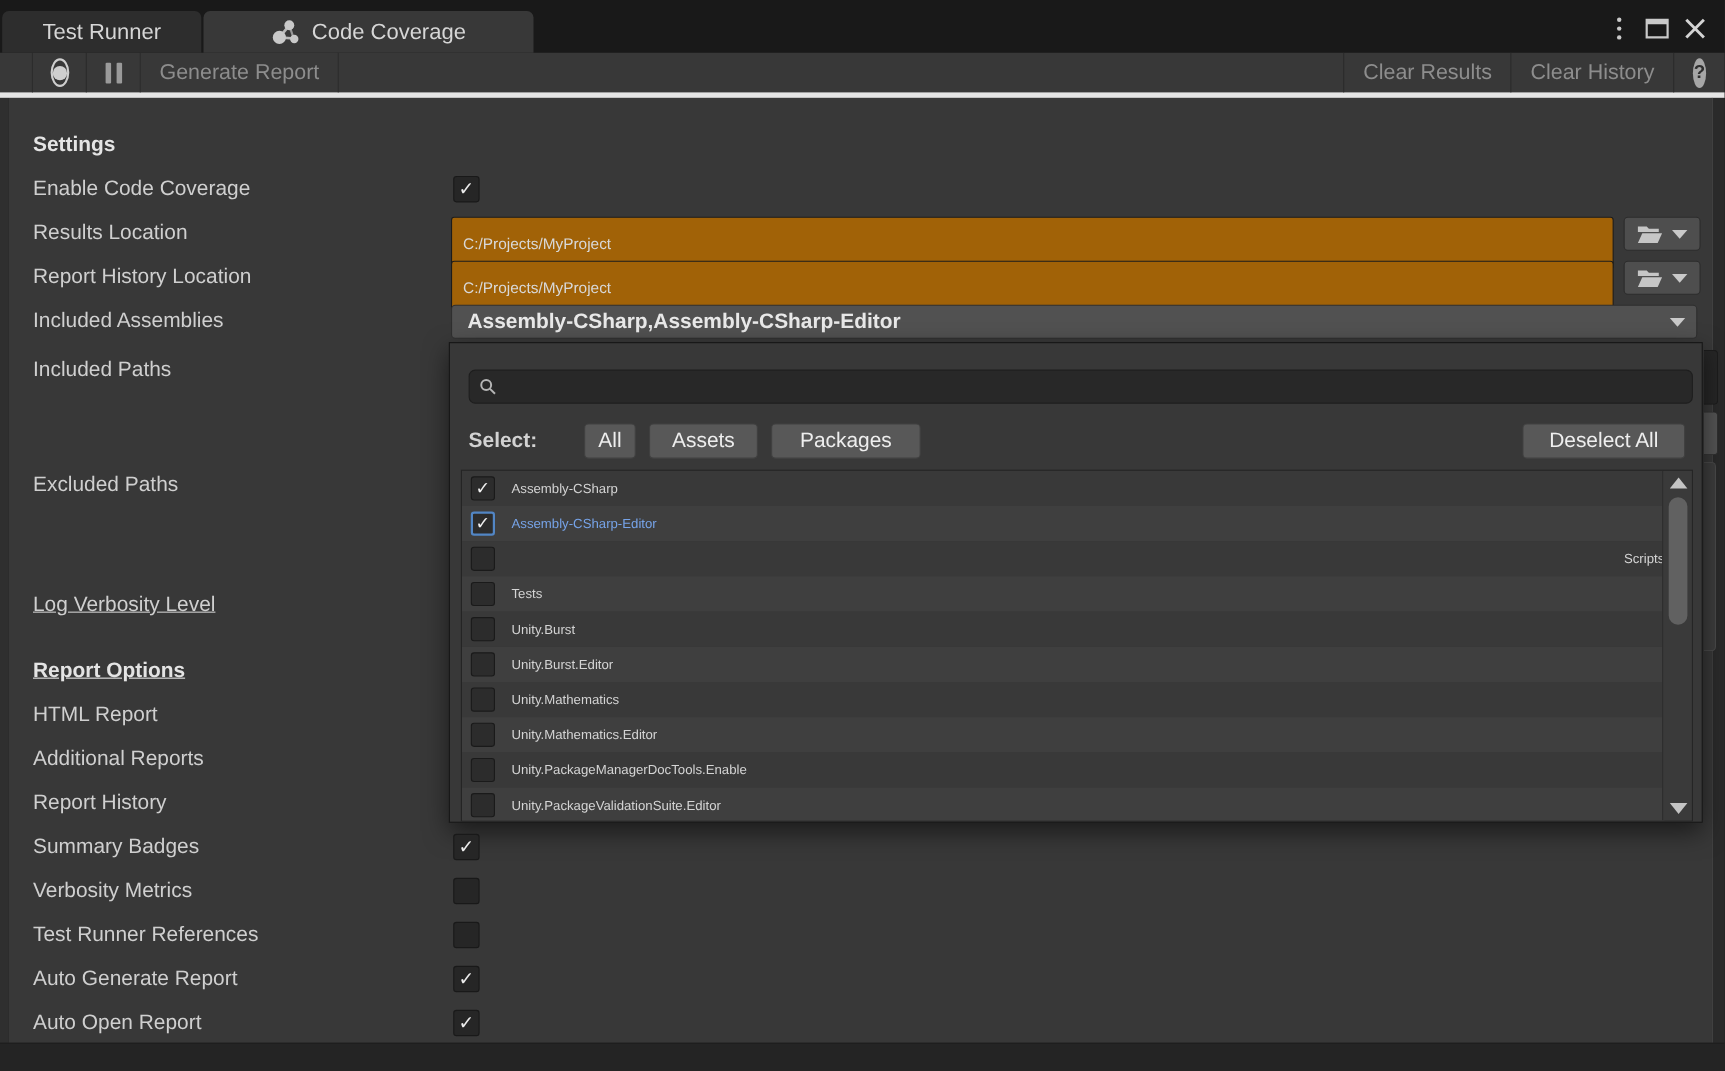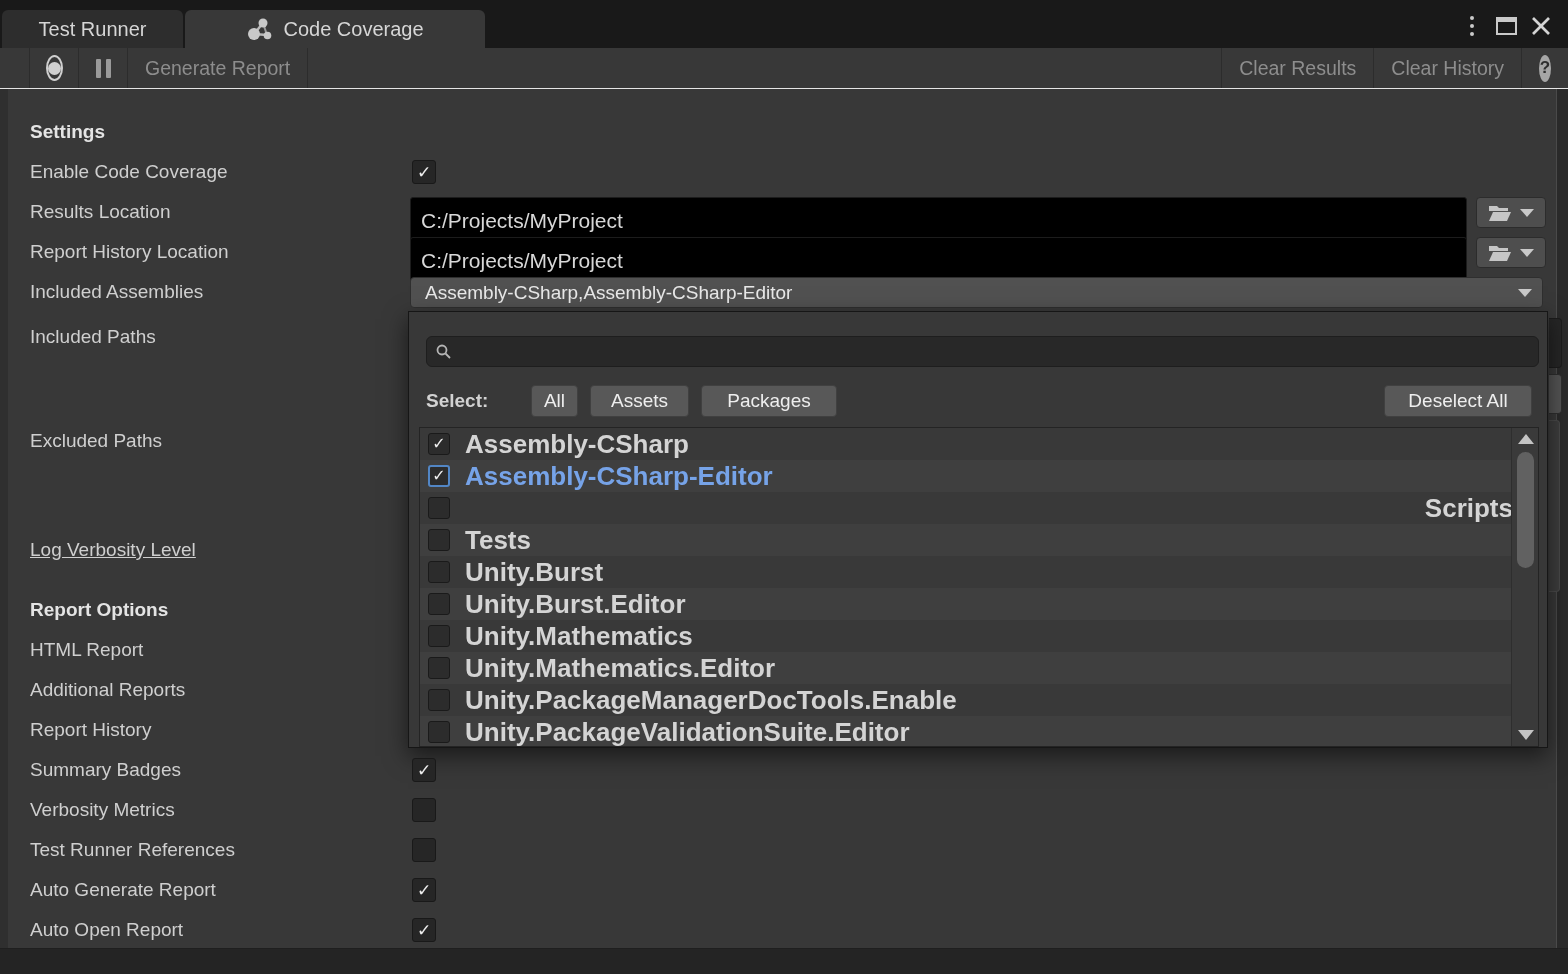--- a/index.html
+++ b/index.html
@@ -16,21 +16,21 @@
          border-radius:6px 6px 0 0; cursor:default; }
   .tab.inactive { left:2px; width:181px; background:#2d2d2d;text-align:center; }
   .tab.active { left:185px; width:300px; background:#383838; }
   .win-ctrl { position:absolute; top:12px; width:28px; height:28px; display:flex;
               align-items:center; justify-content:center; }
   .dots { display:flex; flex-direction:column; gap:4px; }
   .dots i { width:4px; height:4px; border-radius:50%; background:#c9c9c9; }
   .maxbox { width:21px; height:18px; border:2px solid #c9c9c9; border-top-width:5px; }
   
   .toolbar { position:absolute; left:0; top:48px; width:1568px; height:41px;
-             background:#383838; border-bottom:1px solid #e5e5e5; display:flex; }
+             background:#383838; border-bottom:5px solid #e5e5e5; display:flex; }
   .tb-sep { width:1px; background:#2c2c2c; height:100%; }
   .tb-btn { height:100%; display:flex; align-items:center; justify-content:center;
             color:#8d8d8d; font-size:19.5px; padding:0 17px; }
   .tb-spacer { flex:1; }
   .rec-icon { width:26px; height:26px; border:2px solid #cfcfcf; border-radius:50%;
               display:flex; align-items:center; justify-content:center; }
   .rec-icon i { width:13px; height:13px; border-radius:50%; background:#cfcfcf; }
   .pause-icon { display:flex; gap:5px; }
   .pause-icon i { width:5px; height:19px; background:#9a9a9a; border-radius:1px; }
   .help-circle { width:27px; height:27px; border-radius:50%; background:#a6a6a6;
@@ -46,22 +46,22 @@
   .lbl { position:absolute; left:30px; height:40px; line-height:40px; font-size:19px;
          color:#cfcfcf; white-space:nowrap; }
   .hdr { font-weight:bold; color:#e4e4e4; }
   
   .checkbox { position:absolute; width:24px; height:24px; background:#262626;
               border:1px solid #191919; border-radius:3px; }
   .checkbox .tick { display:none; width:100%; height:100%; text-align:center;
                     line-height:22px; font-size:17px; font-weight:bold; color:#ededed;
                     font-family:"DejaVu Sans", sans-serif; }
   .checkbox.checked .tick { display:block; }
-  .field { position:absolute; height:48px; background:#000000; border:1px solid #1c1c1c;
-           border-radius:3px; color:#d8d8d8; font-size:21px; padding:0 10px;
+  .field { position:absolute; height:48px; background:#a16207; border:1px solid #1c1c1c;
+           border-radius:3px; color:#d8d8d8; font-size:14px; padding:0 10px;
            font-family:"Liberation Sans", sans-serif; outline:none; }
   .dropdown { position:absolute; height:31px; background:#515151; border:1px solid #2f2f2f;
               border-radius:4px; color:#e8e8e8; font-size:19px; display:flex;
               align-items:center; padding:0 14px; }
   .caret { width:0; height:0; border-left:7px solid transparent; border-right:7px solid transparent;
            border-top:8px solid #c9c9c9; }
   .dropdown .caret { position:absolute; right:10px; }
   .folder-btn { position:absolute; width:70px; height:31px; background:#4e4e4e;
                 border:1px solid #2c2c2c; border-radius:4px; display:flex;
                 align-items:center; justify-content:center; gap:8px; }
@@ -78,21 +78,21 @@
   .select-lbl { position:absolute; left:0; top:0; line-height:32px; font-size:19px;
                 font-weight:bold; color:#d2d2d2; }
   .sel-btn { position:absolute; top:0; height:32px; background:#585858;
              border:1px solid #404040; border-radius:4px; color:#eeeeee; font-size:19px;
              display:flex; align-items:center; justify-content:center; }
   .list { position:absolute; left:10px; top:115px; width:1120px; height:320px;
           background:#393939; border:1px solid #242424; overflow:hidden; }
   .list-row { height:32px; display:flex; align-items:center; padding-left:8px; gap:15px;
               background:#393939; }
   .list-row.alt { background:#3f3f3f; }
-  .row-label { font-size:26px; color:#d4d4d4; white-space:nowrap;font-weight:bold; }
+  .row-label { font-size:12px; color:#d4d4d4; white-space:nowrap; }
   .list-row.hl .row-label { color:#76a3e8; }
   .cb { width:22px; height:22px; flex:0 0 22px; background:#2c2c2c;
         border:1px solid #1a1a1a; border-radius:3px; }
   .cb .tick { display:none; width:100%; height:100%; text-align:center; line-height:20px;
               font-size:16px; font-weight:bold; color:#f0f0f0;
               font-family:"DejaVu Sans", sans-serif; }
   .cb.checked .tick { display:block; }
   .cb.focused { border:2px solid #5286c5; }
   .cb.focused .tick { line-height:18px; }
   .scrollbar { position:absolute; right:0; top:0; width:27px; height:318px;
@@ -196,21 +196,21 @@
   <div class="bottom-strip"></div>
 
   <div class="lbl hdr" style="top:112px;">Settings</div>
   <div class="lbl" style="top:152px;">Enable Code Coverage</div>
   <div class="lbl" style="top:192px;">Results Location</div>
   <div class="lbl" style="top:232px;">Report History Location</div>
   <div class="lbl" style="top:272px;">Included Assemblies</div>
   <div class="lbl" style="top:317px;">Included Paths</div>
   <div class="lbl" style="top:421px;">Excluded Paths</div>
   <div class="lbl" style="top:530px;text-decoration:underline;">Log Verbosity Level</div>
-  <div class="lbl hdr" style="top:590px;">Report Options</div>
+  <div class="lbl hdr" style="top:590px;text-decoration:underline;">Report Options</div>
   <div class="lbl" style="top:630px;">HTML Report</div>
   <div class="lbl" style="top:670px;">Additional Reports</div>
   <div class="lbl" style="top:710px;">Report History</div>
   <div class="lbl" style="top:750px;">Summary Badges</div>
   <div class="lbl" style="top:790px;">Verbosity Metrics</div>
   <div class="lbl" style="top:830px;">Test Runner References</div>
   <div class="lbl" style="top:870px;">Auto Generate Report</div>
   <div class="lbl" style="top:910px;">Auto Open Report</div>
 
   <div class="checkbox checked" style="left:412px; top:160px;">
@@ -232,21 +232,21 @@
   <div class="folder-btn" style="left:1476px; top:237px;">
     <span>
       <svg width="24" height="18" viewBox="0 0 24 18">
         <path d="M1 2 h8 l2 2 h9 v3 H1 z" fill="#c6c6c6"></path>
         <path d="M1 17 L5 8 h18 l-4 9 z" fill="#c6c6c6"></path>
       </svg>
     </span>
     <span class="caret"></span>
   </div>
 
-  <div class="dropdown" style="left:410px; top:277px; width:1133px;">
+  <div class="dropdown" style="left:410px; top:277px; width:1133px;font-weight:bold;">
     <span>Assembly-CSharp,Assembly-CSharp-Editor</span>
     <span class="caret"></span>
   </div>
 
   <div class="frag frag-a"></div>
   <div class="frag frag-b"></div>
   <div class="frag frag-c"></div>
 
   <div class="popup">
     <div class="search">

